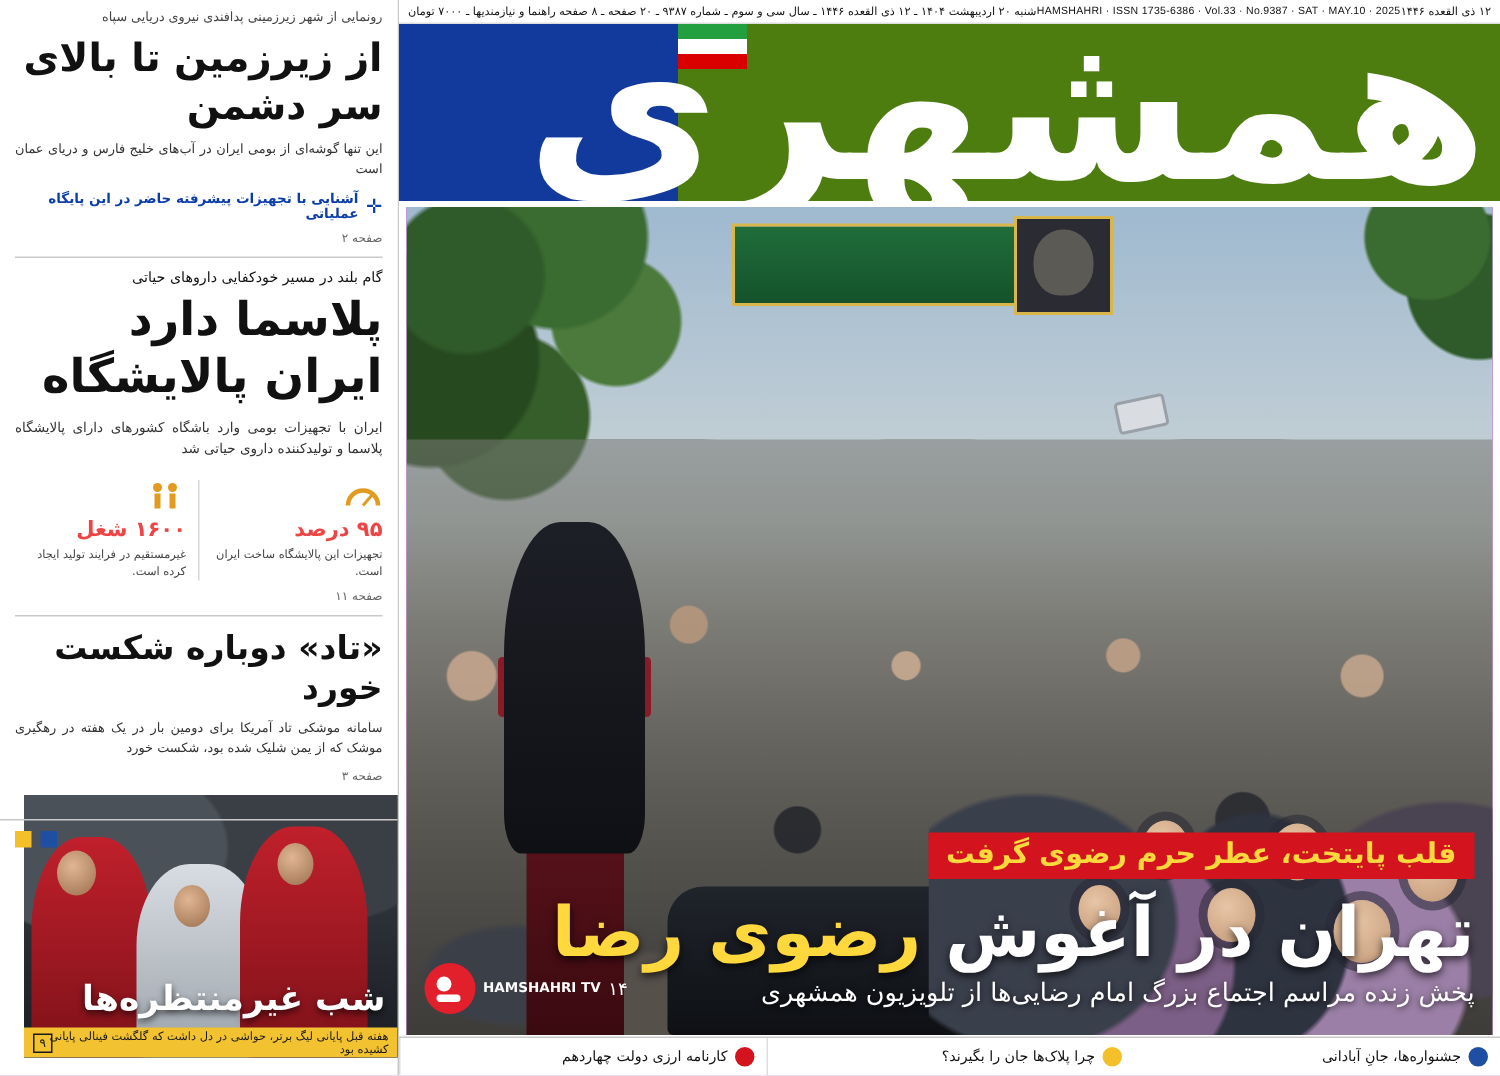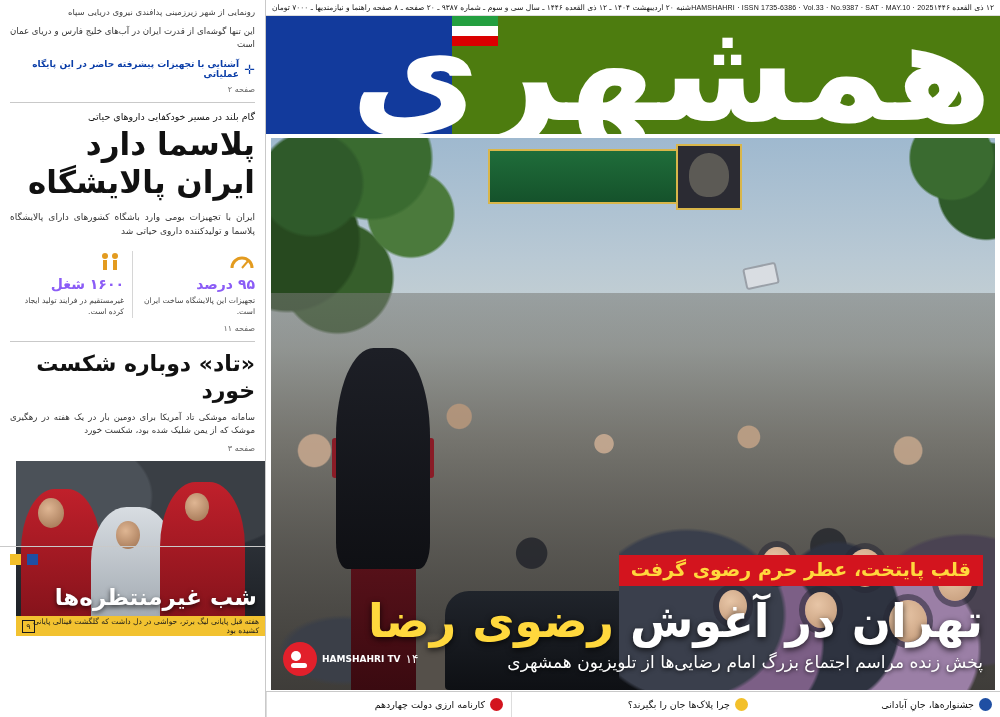--- a/index.html
+++ b/index.html
@@ -315,21 +315,21 @@
   }
 
   .stats {
     display:flex; flex-direction: row-reverse; gap: 8px; margin-top: 12px;
   }
   .stat { flex:1 1 0; display:flex; flex-direction:column; gap:3px; }
   .stat .ic {
     width: 26px; height: 22px; color:#e39b1f;
     display:flex; align-items:center; justify-content:center;
   }
-  .stat .big { font-size: 14px; font-weight:bold; color:#8b5cf6; }
+  .stat .big { font-size: 14px; font-weight:bold; color:#ef4444; }
   .stat .txt { font-size: 7.6px; color:#444; line-height:1.5; }
   .statsep { width:1px; background:#d6d6d6; }
 
   .head3 {
     font-size: 22px; font-weight:bold; color:#111; line-height:1.25;
     margin-top: 2px;
   }
   .body3 {
     font-size: 8.6px; color:#333; line-height:1.6; margin-top: 6px;
     text-align: justify;
@@ -452,21 +452,22 @@
         <span class="dot-b"></span>
         <span>جشنواره‌ها، جانِ آبادانی</span>
       </div>
     </div>
   </div>
 
   <div class="left-col">
     <div class="lc-pad">
 
       <div class="eyebrow">رونمایی از شهر زیرزمینی پدافندی نیروی دریایی سپاه</div>
-      <div class="top-sub">این تنها گوشه‌ای از قدرت ایران در آب‌های خلیج فارس و دریای عمان است</div>
+      <div class="top-head">از زیرزمین تا بالای سر دشمن</div>
+      <div class="top-sub">این تنها گوشه‌ای از بومی ایران در آب‌های خلیج فارس و دریای عمان است</div>
       <div class="plusline">
         <span class="plus-ic">✛</span>
         <span>آشنایی با تجهیزات پیشرفته حاضر در این پایگاه عملیاتی</span>
       </div>
       <div class="pagetag">صفحه ۲</div>
 
       <div class="rule"></div>
 
       <div class="kick2">گام بلند در مسیر خودکفایی داروهای حیاتی</div>
       <div class="head2">

